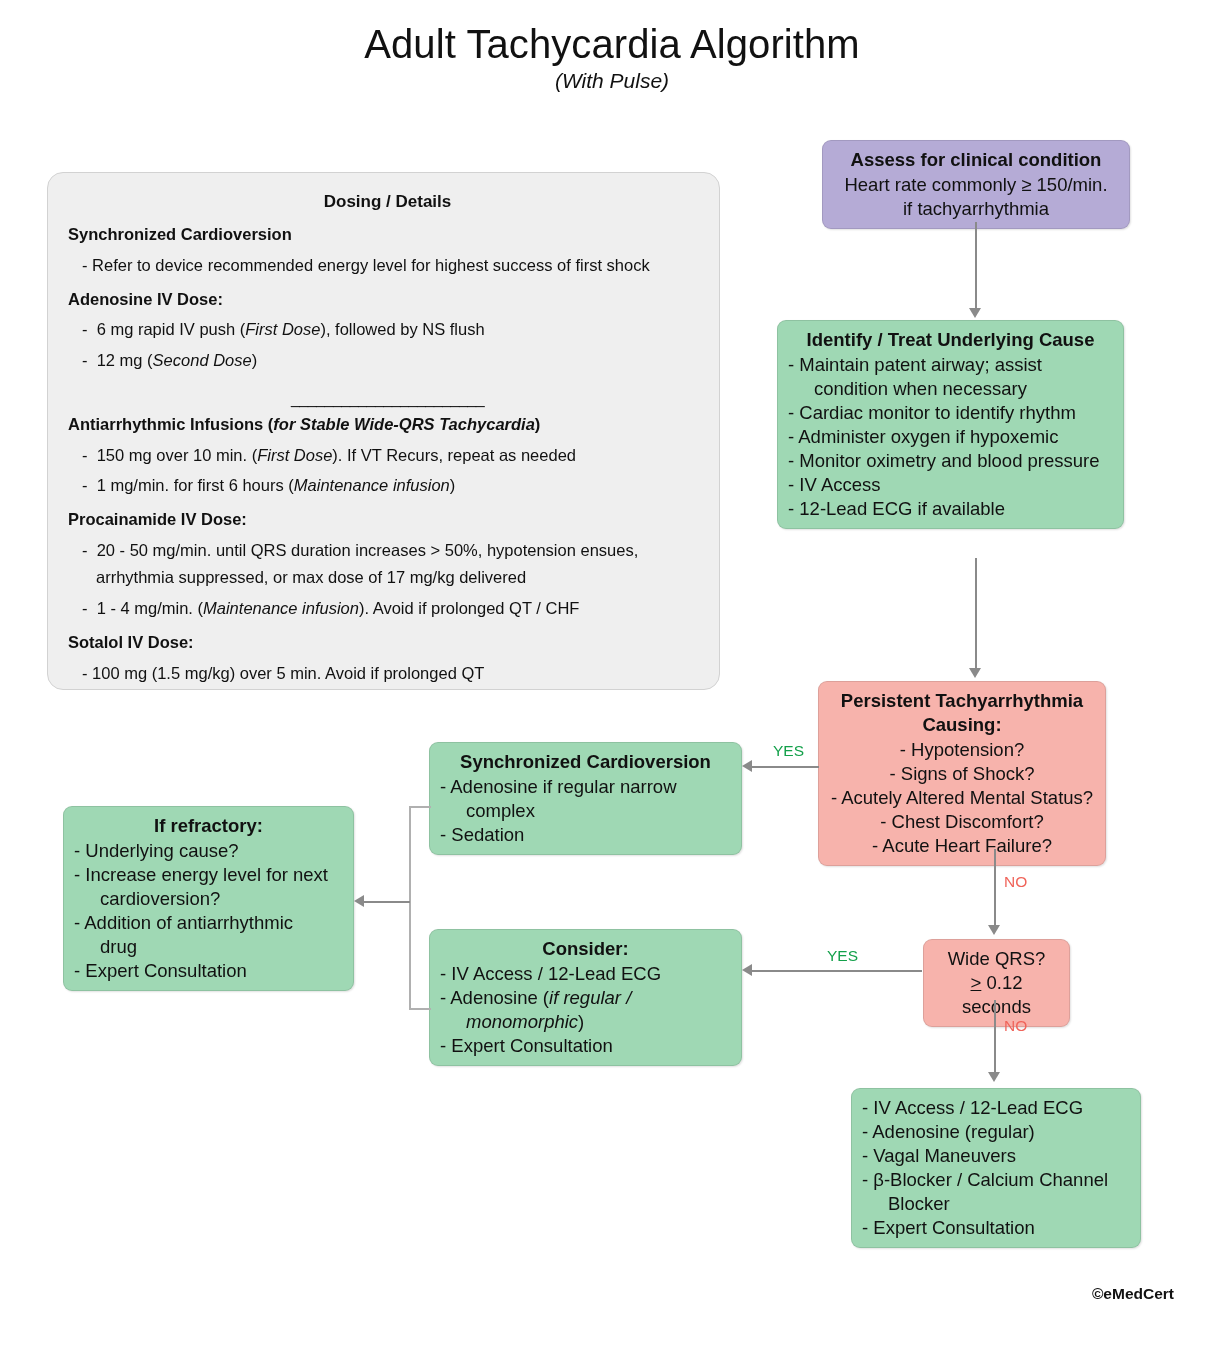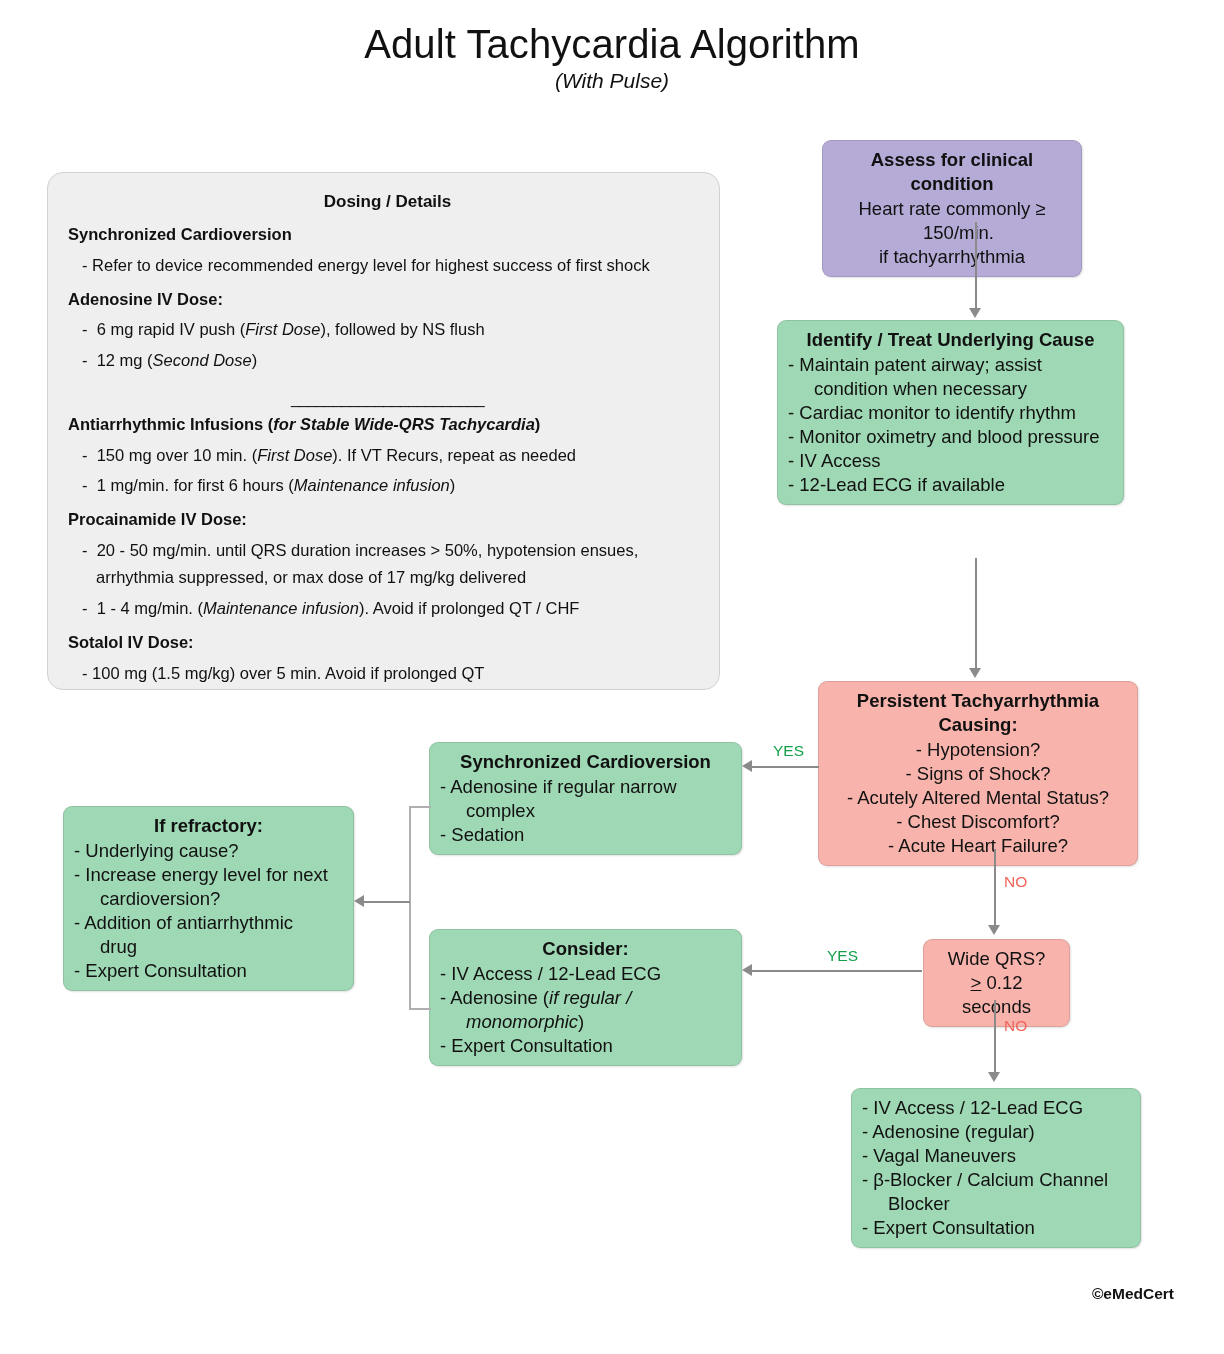--- a/index.html
+++ b/index.html
@@ -44,23 +44,23 @@
     line-height: 1.30;
   }
   .node .hd { font-weight: bold; text-align: center; display:block; margin-bottom: 1px; }
   .node .li { display: block; text-indent: -13px; padding-left: 13px; }
   .node .li .cont { display:block; text-indent: 0; padding-left: 13px; }
   .node.center .li { text-indent: 0; padding-left: 0; text-align: center; }
   .green  { background: #9fd8b4; }
   .pink   { background: #f7b3ac; }
   .purple { background: #b5abd6; }
 
-  #node-assess        { left: 822px; top: 140px;  width: 260px; text-align: center; }
+  #node-assess        { left: 822px; top: 140px;  width: 308px; text-align: center; }
   #node-identify      { left: 777px; top: 320px;  width: 347px; }
-  #node-persistent    { left: 818px; top: 681px;  width: 320px; }
+  #node-persistent    { left: 818px; top: 681px;  width: 288px; }
   #node-cardioversion { left: 429px; top: 742px;  width: 313px; }
   #node-refractory    { left: 63px;  top: 806px;  width: 291px; }
   #node-consider      { left: 429px; top: 929px;  width: 313px; }
   #node-wideqrs       { left: 923px; top: 939px;  width: 147px; text-align: center; }
   #node-narrow        { left: 851px; top: 1088px; width: 290px; }
 
   
   .conn { position: absolute; background: #8a8a8a; }
   .vline { width: 1.5px; }
   .hline { height: 1.5px; }
@@ -115,20 +115,21 @@
 <div class="node purple" id="node-assess">
   <span class="hd">Assess for clinical condition</span>
   <span class="li">Heart rate commonly ≥ 150/min.</span>
   <span class="li">if tachyarrhythmia</span>
 </div>
 
 <div class="node green" id="node-identify">
   <span class="hd">Identify / Treat Underlying Cause</span>
   <span class="li">- Maintain patent airway; assist<span class="cont">condition when necessary</span></span>
   <span class="li">- Cardiac monitor to identify rhythm</span>
+  <span class="li">- Administer oxygen if hypoxemic</span>
   <span class="li">- Monitor oximetry and blood pressure</span>
   <span class="li">- IV Access</span>
   <span class="li">- 12-Lead ECG if available</span>
 </div>
 
 <div class="node pink center" id="node-persistent">
   <span class="hd">Persistent Tachyarrhythmia Causing:</span>
   <span class="li">- Hypotension?</span>
   <span class="li">- Signs of Shock?</span>
   <span class="li">- Acutely Altered Mental Status?</span>

